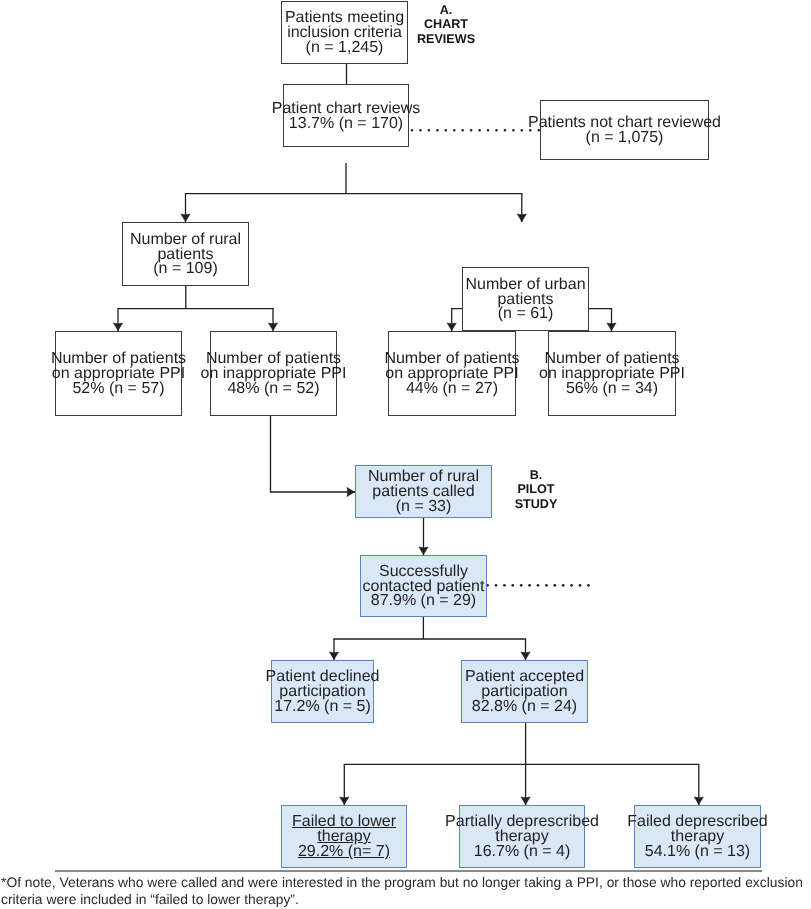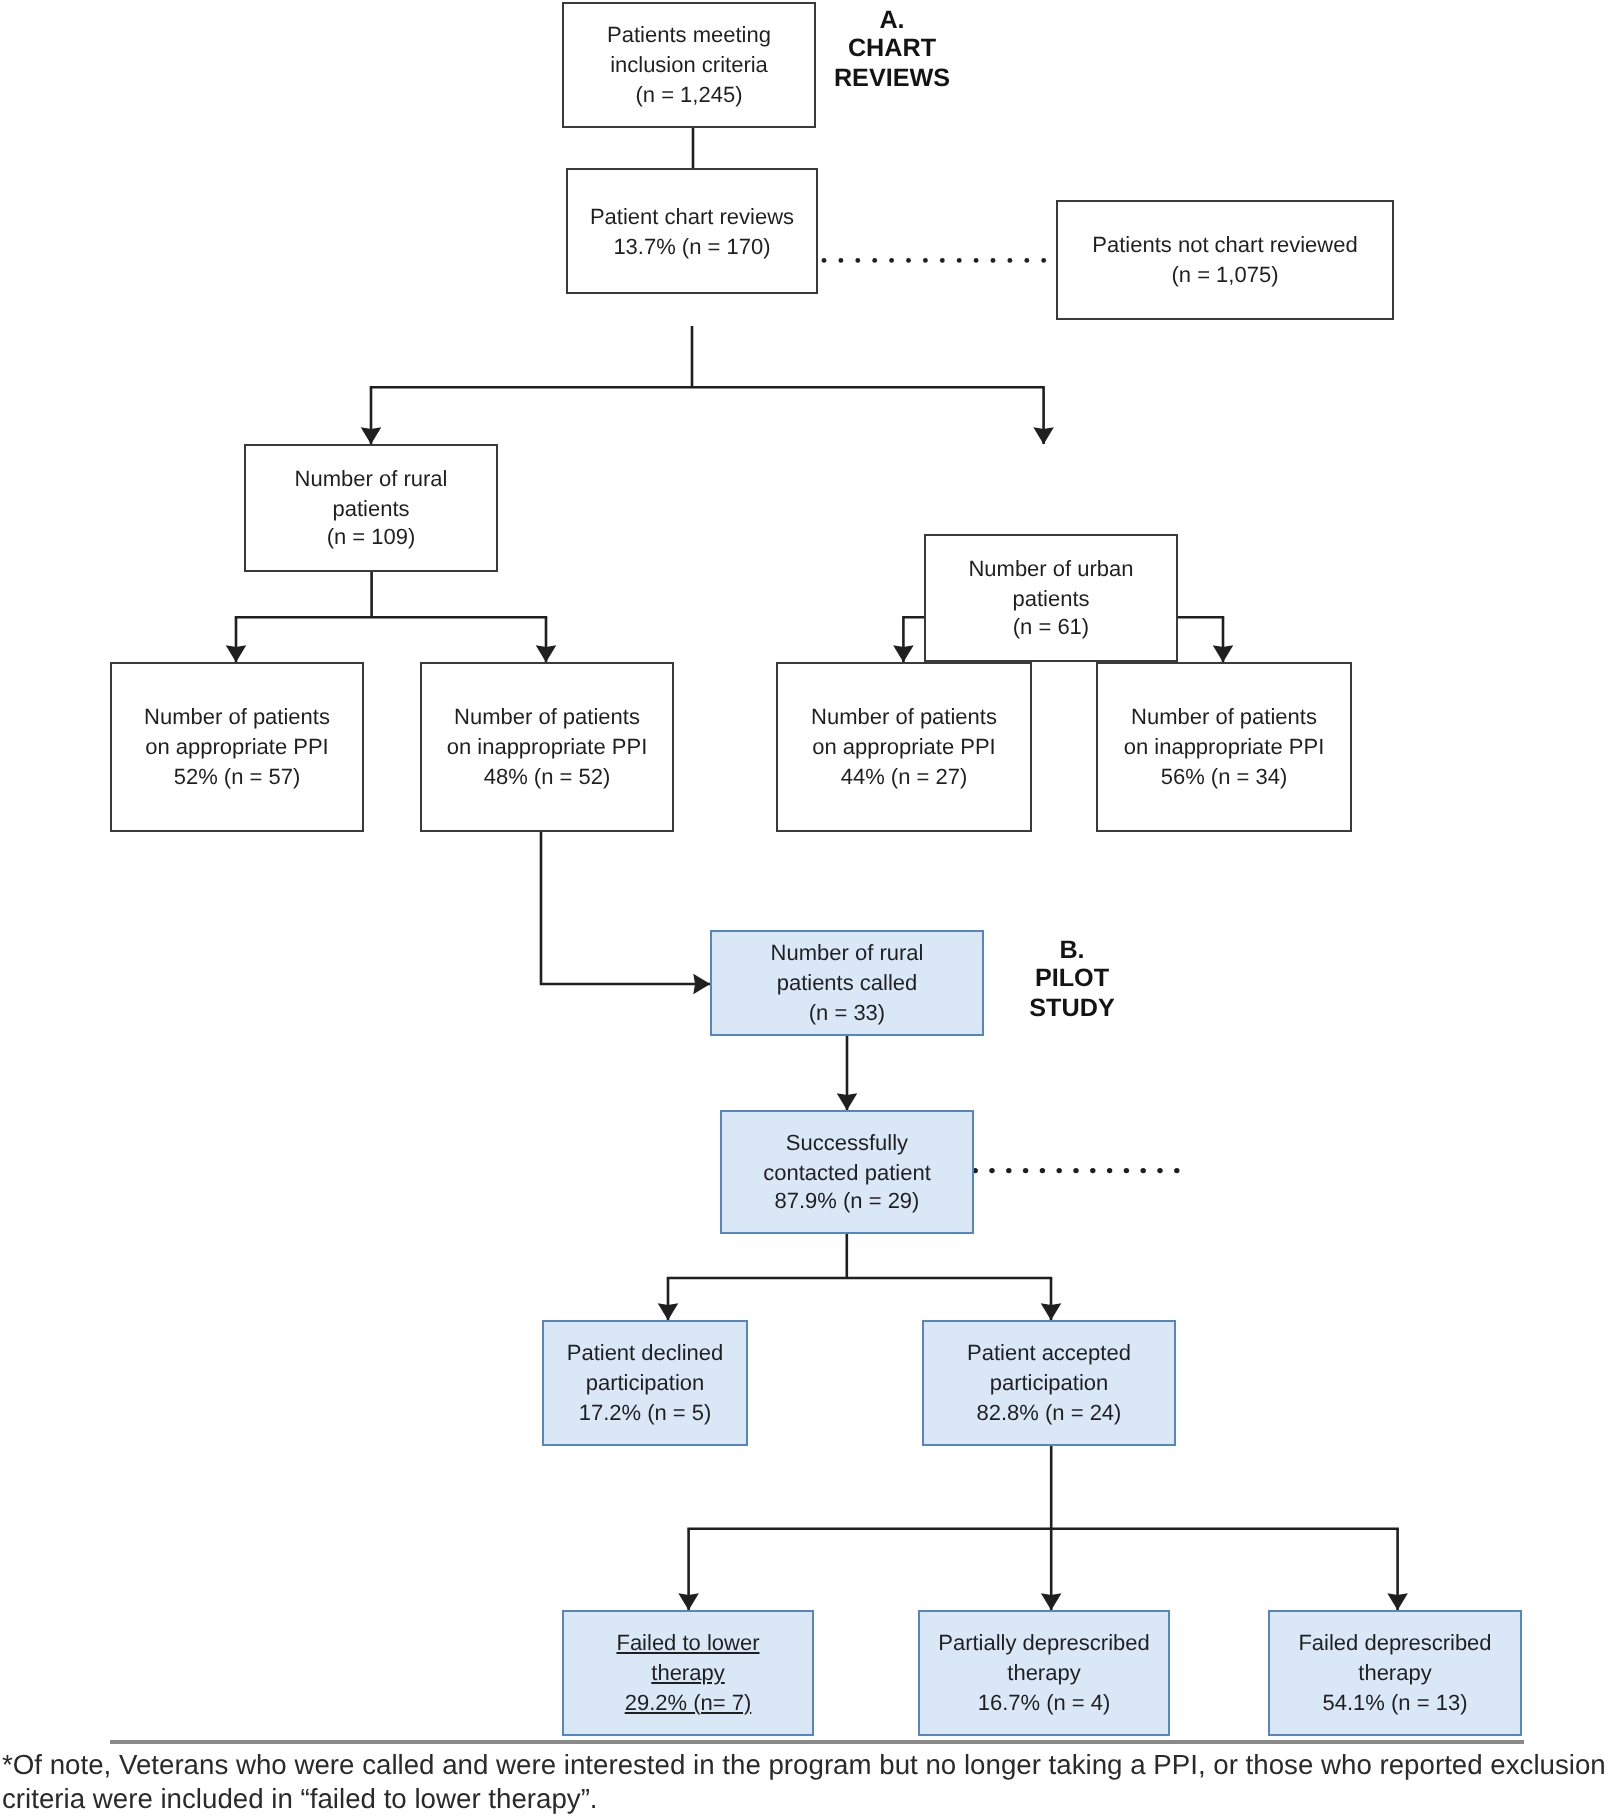--- a/index.html
+++ b/index.html
@@ -5,21 +5,21 @@
 <style>
   html,body{margin:0;padding:0;background:#ffffff;}
   body{width:811px;height:909px;position:relative;overflow:hidden;
        font-family:"Liberation Sans",sans-serif;color:#1f1f1f;
        -webkit-font-smoothing:antialiased;text-rendering:geometricPrecision;}
   #canvas{position:absolute;left:0;top:0;width:811px;height:909px;
           will-change:opacity;opacity:0.999;}
   svg#connectors{position:absolute;left:0;top:0;width:811px;height:909px;}
   .node{position:absolute;box-sizing:border-box;display:flex;align-items:center;
         justify-content:center;}
-  .node .txt{font-size:11px;line-height:14.85px;white-space:nowrap;text-align:center;
+  .node .txt{font-size:16px;line-height:14.85px;white-space:nowrap;text-align:center;
              position:relative;top:1px;}
   .node.plain{border:1.55px solid #3a3a3a;background:#ffffff;}
   .node.blue{border:1.2px solid #5586bd;background:#d9e7f7;}
   .seclabel{position:absolute;font-weight:bold;font-size:12.6px;line-height:14.5px;
             text-align:center;white-space:nowrap;color:#141414;}
   .footnote{position:absolute;left:1px;top:874px;width:812px;font-size:13.85px;
             line-height:16.8px;color:#2a2a2a;font-family:"Liberation Sans",sans-serif;
             white-space:nowrap;}
   .hrule{position:absolute;background:#8a8a8a;}
 </style>
@@ -118,21 +118,21 @@
     </div>
   </div>
 
   <div class="node plain" style="left:283px;top:84px;width:126px;height:63px;">
     <div class="txt">
       <div>Patient chart reviews</div>
       <div>13.7% (n = 170)</div>
     </div>
   </div>
 
-  <div class="node plain" style="left:528px;top:100px;width:169px;height:60px;">
+  <div class="node plain" style="left:540px;top:100px;width:169px;height:60px;">
     <div class="txt">
       <div>Patients not chart reviewed</div>
       <div>(n = 1,075)</div>
     </div>
   </div>
 
   <div class="node plain" style="left:122px;top:222px;width:127px;height:64px;">
     <div class="txt">
       <div>Number of rural</div>
       <div>patients</div>

